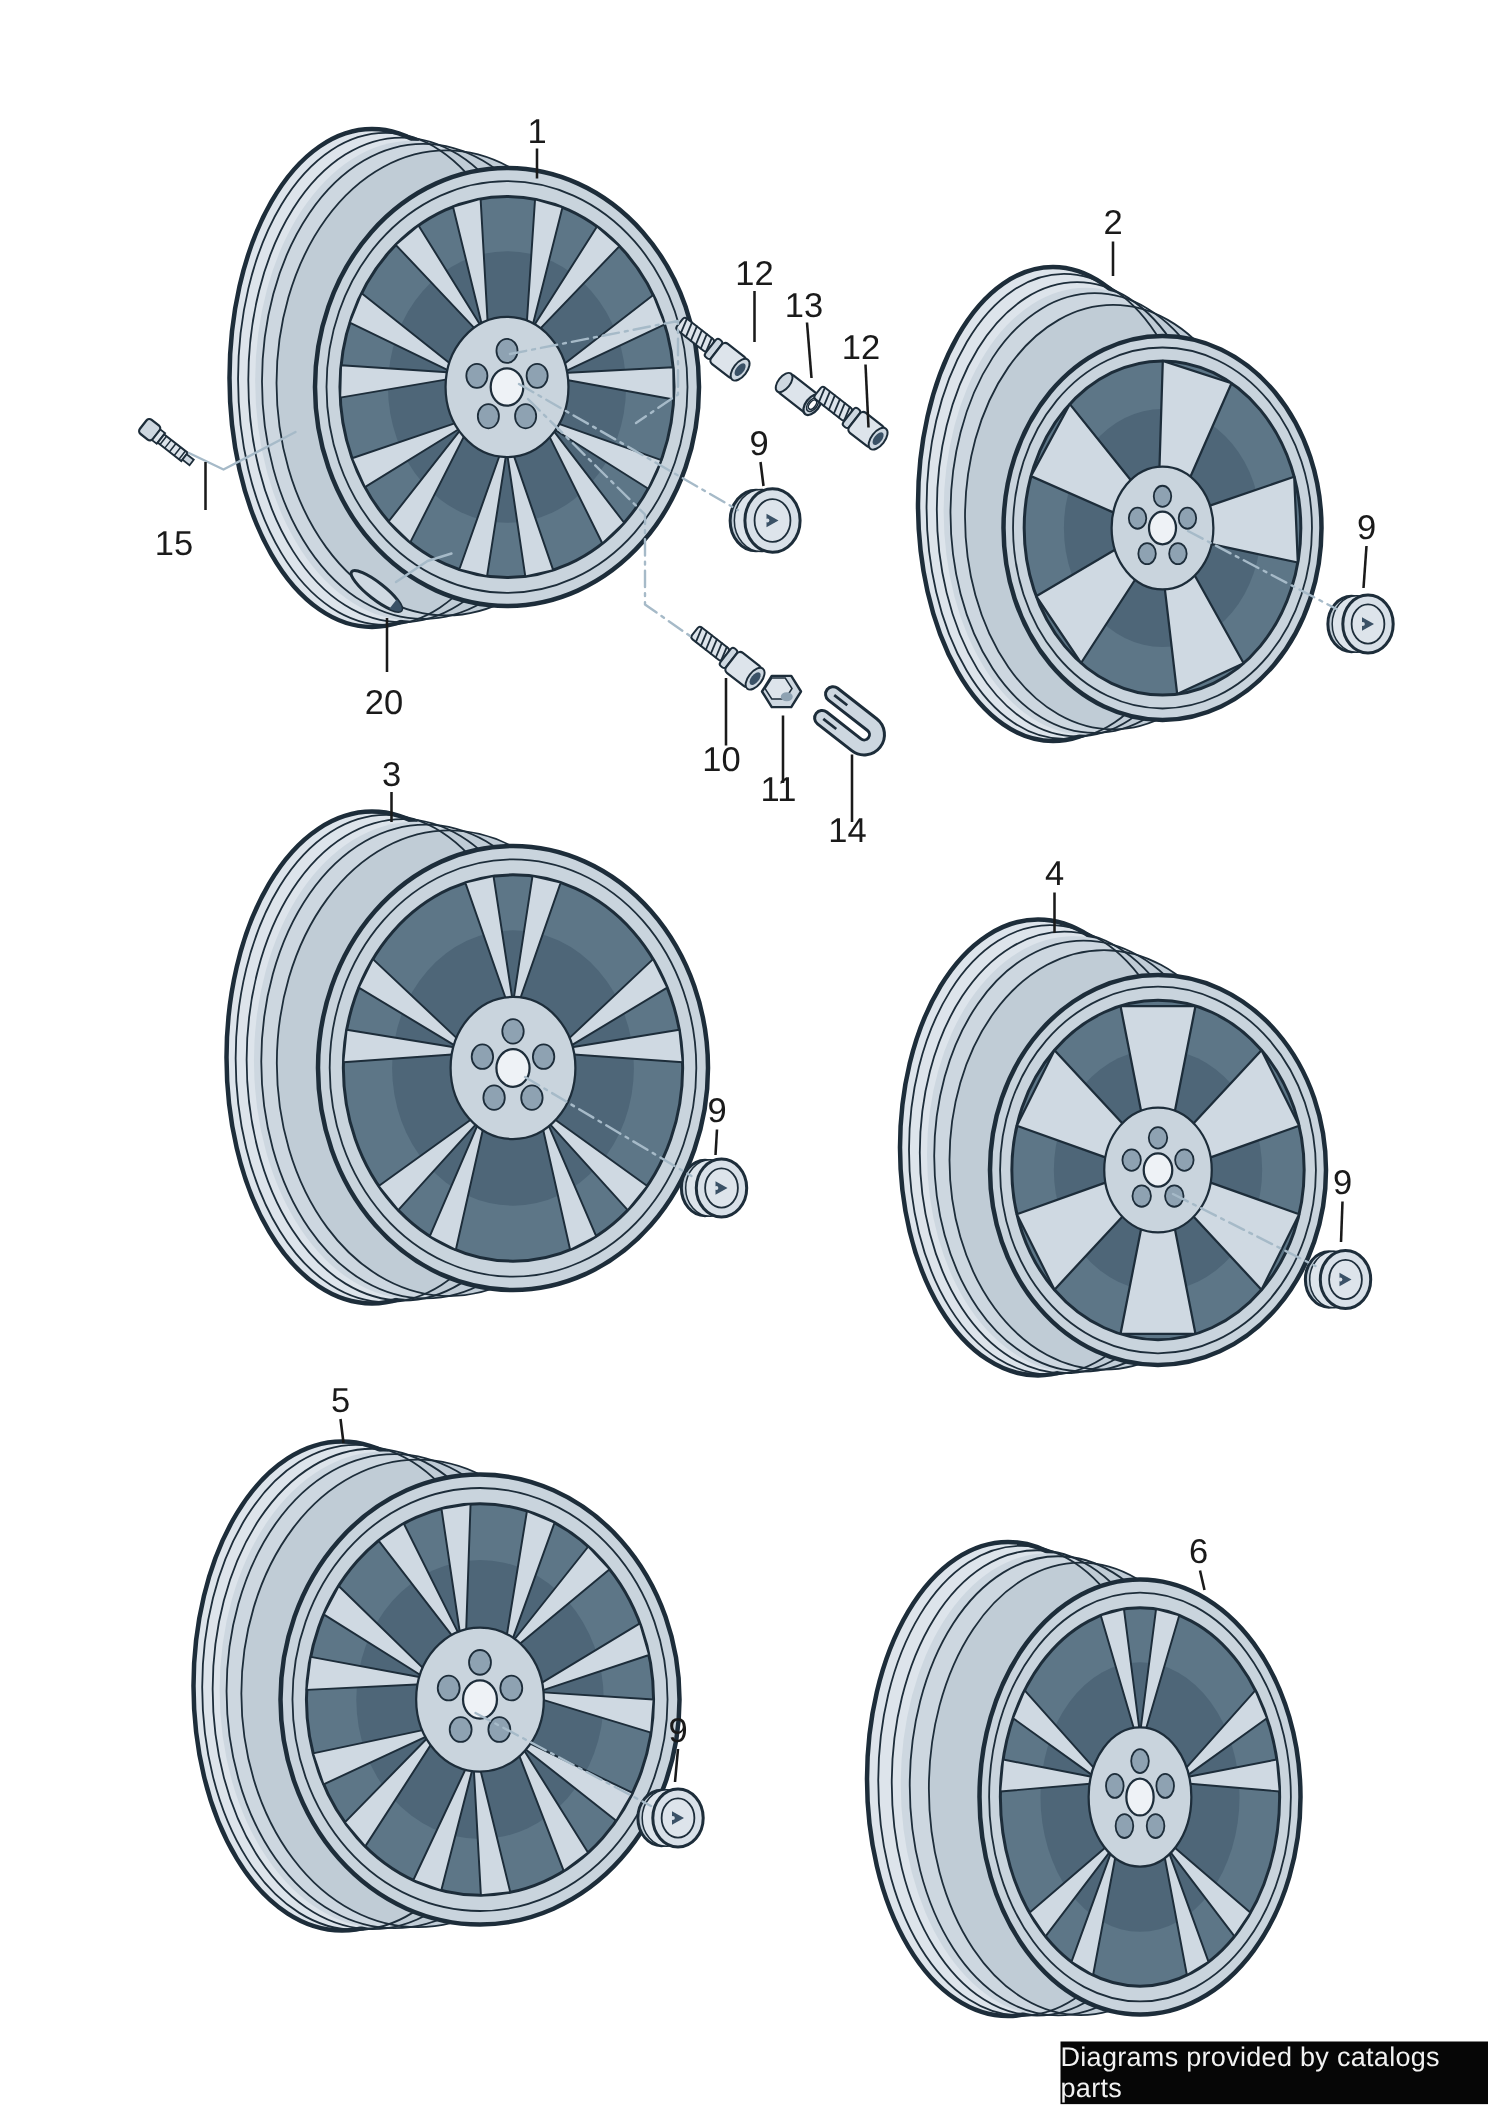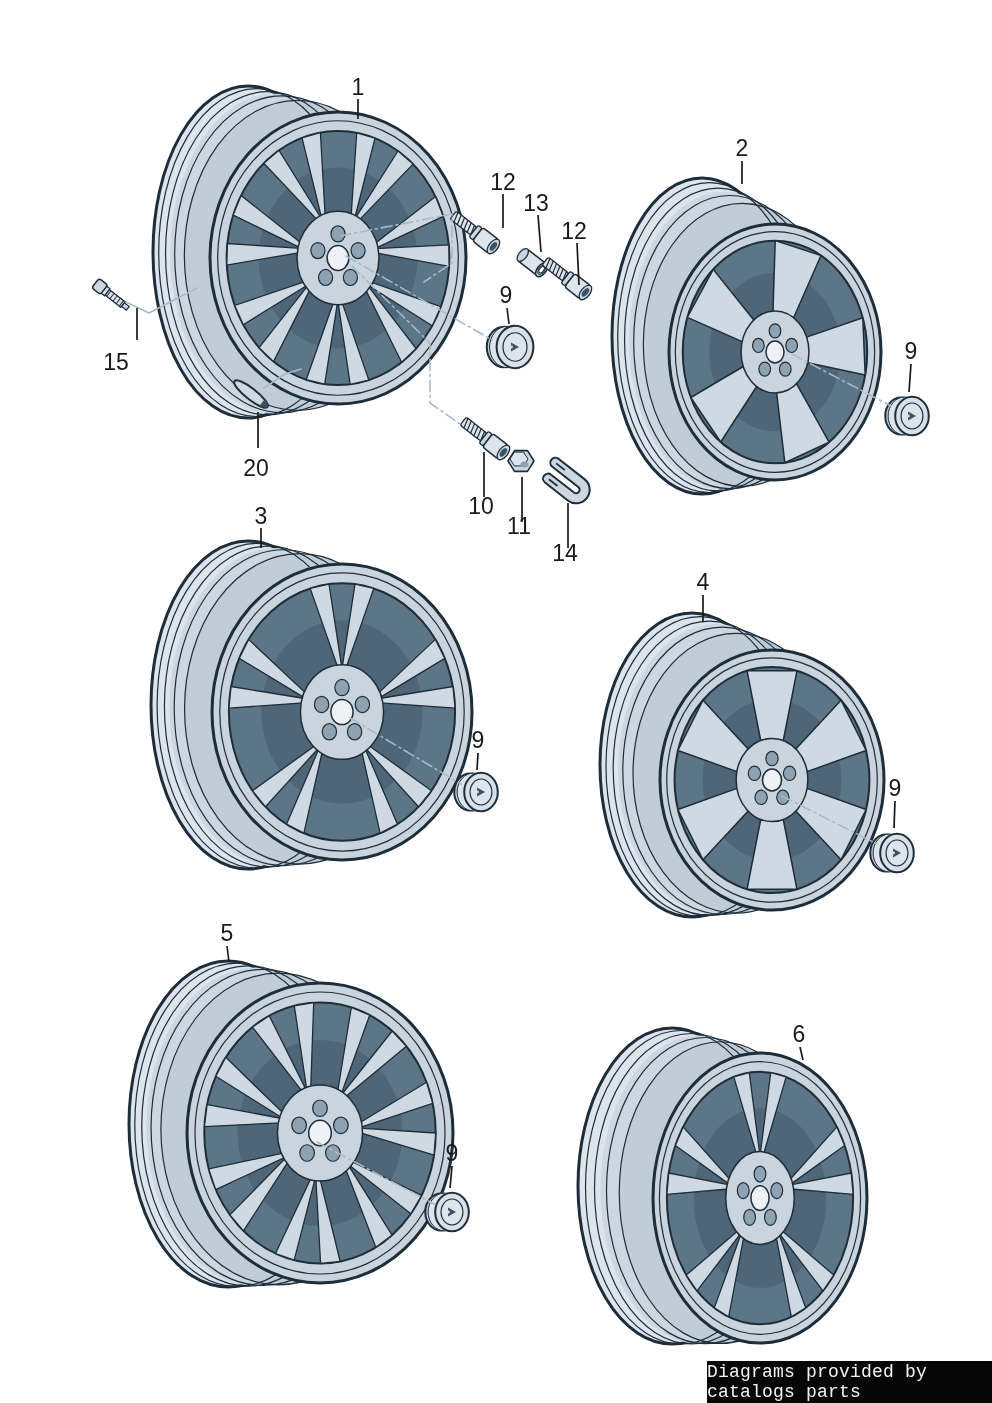--- a/index.html
+++ b/index.html
@@ -1,20 +1,20 @@
 <!DOCTYPE html>
 <html><head>
 <meta charset="utf-8">
 <style>
   html,body{margin:0;padding:0;background:#ffffff;}
   .stage{position:relative;width:992px;height:1403px;background:#ffffff;overflow:hidden;
          font-family:"Liberation Sans",sans-serif;}
   svg{position:absolute;left:0;top:0;}
   .footer{position:absolute;display:flex;align-items:center;justify-content:center;}
-  .footer span{font-family:Liberation Mono, monospace;letter-spacing:.2px;}
+  .footer span{font-family:Liberation Sans, sans-serif;letter-spacing:.2px;}
 </style>
 </head>
 <body>
 
 <div class="stage">
   <svg id="scene" width="992" height="1403" viewBox="0 0 992 1403">
       <g>
         <ellipse cx="248" cy="252" rx="95" ry="166" fill="#dde4eb" stroke="#1d2d3a" stroke-width="3"></ellipse>
         <ellipse cx="275" cy="253.8" rx="104.9" ry="160" fill="#cdd7e0" stroke="none"></ellipse>
         <ellipse cx="297.5" cy="255.3" rx="113.15" ry="155" fill="#c0ccd6" stroke="none"></ellipse>

